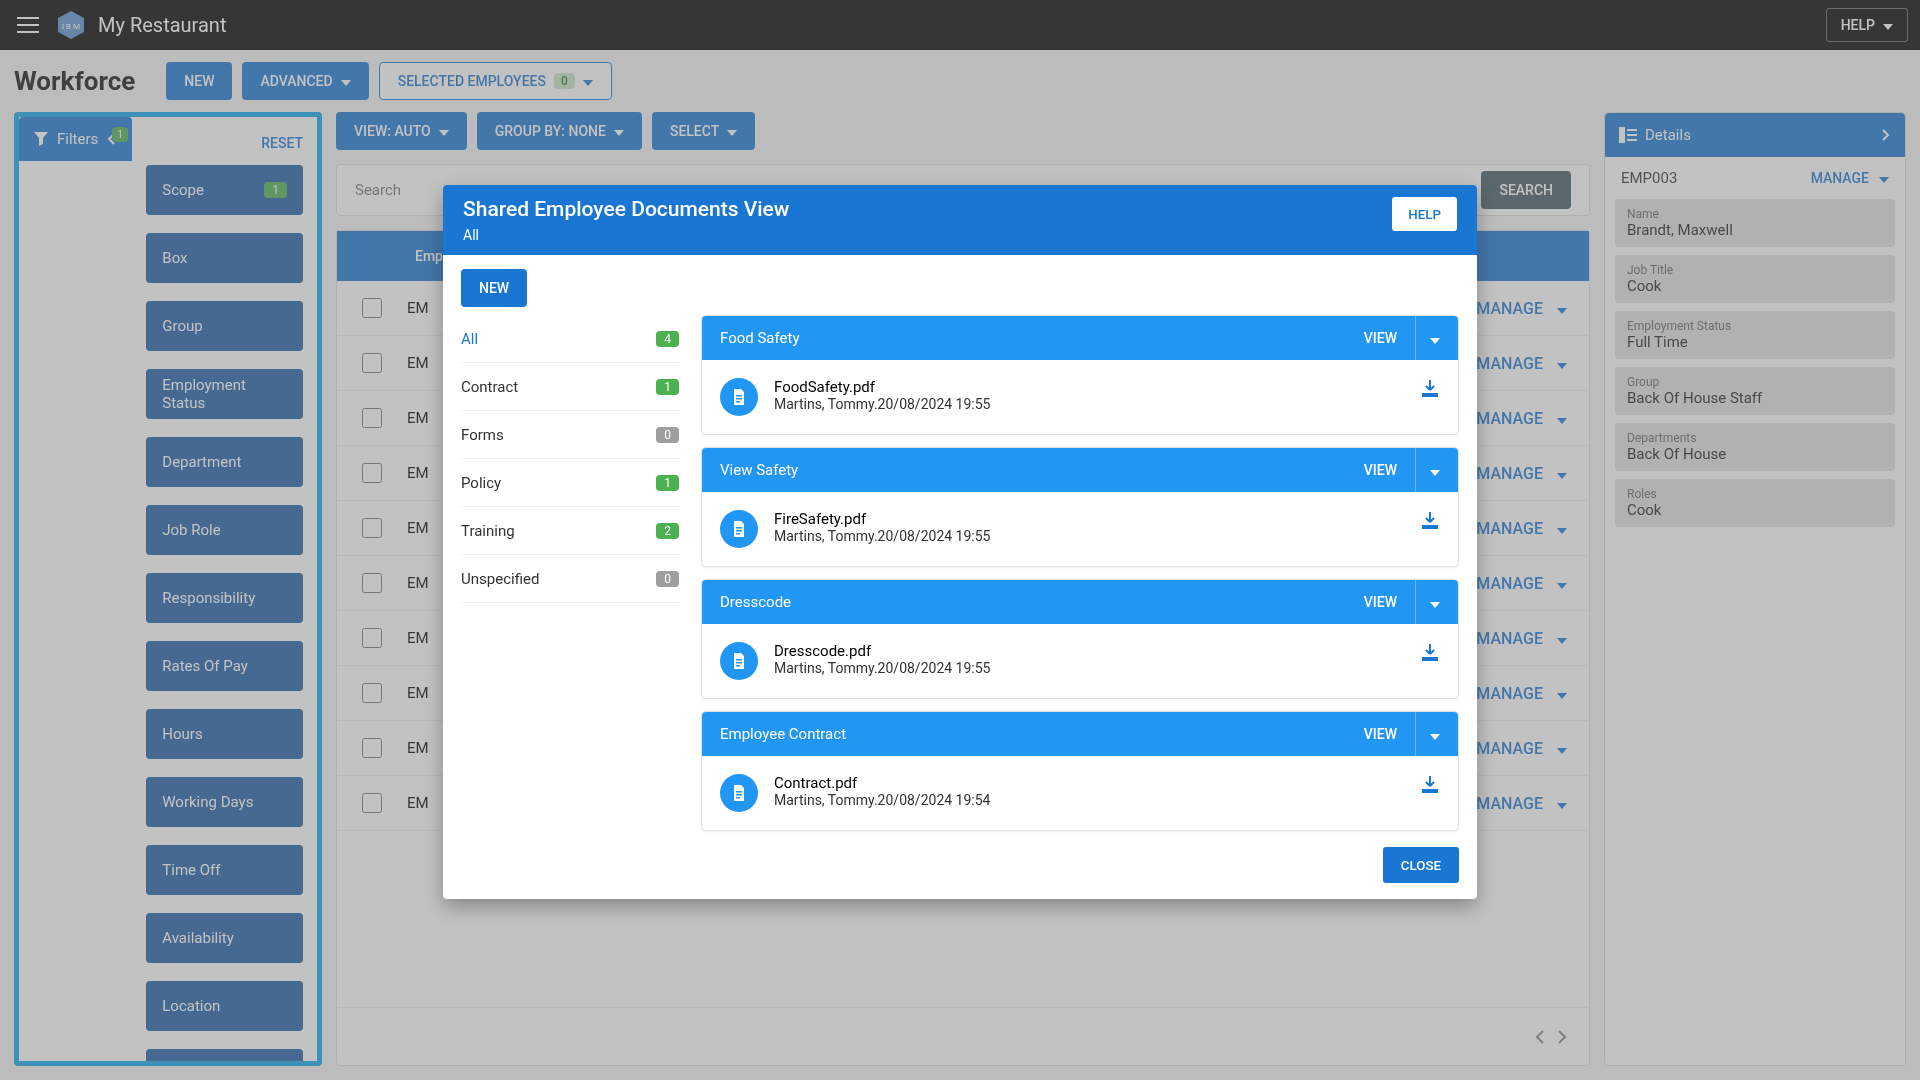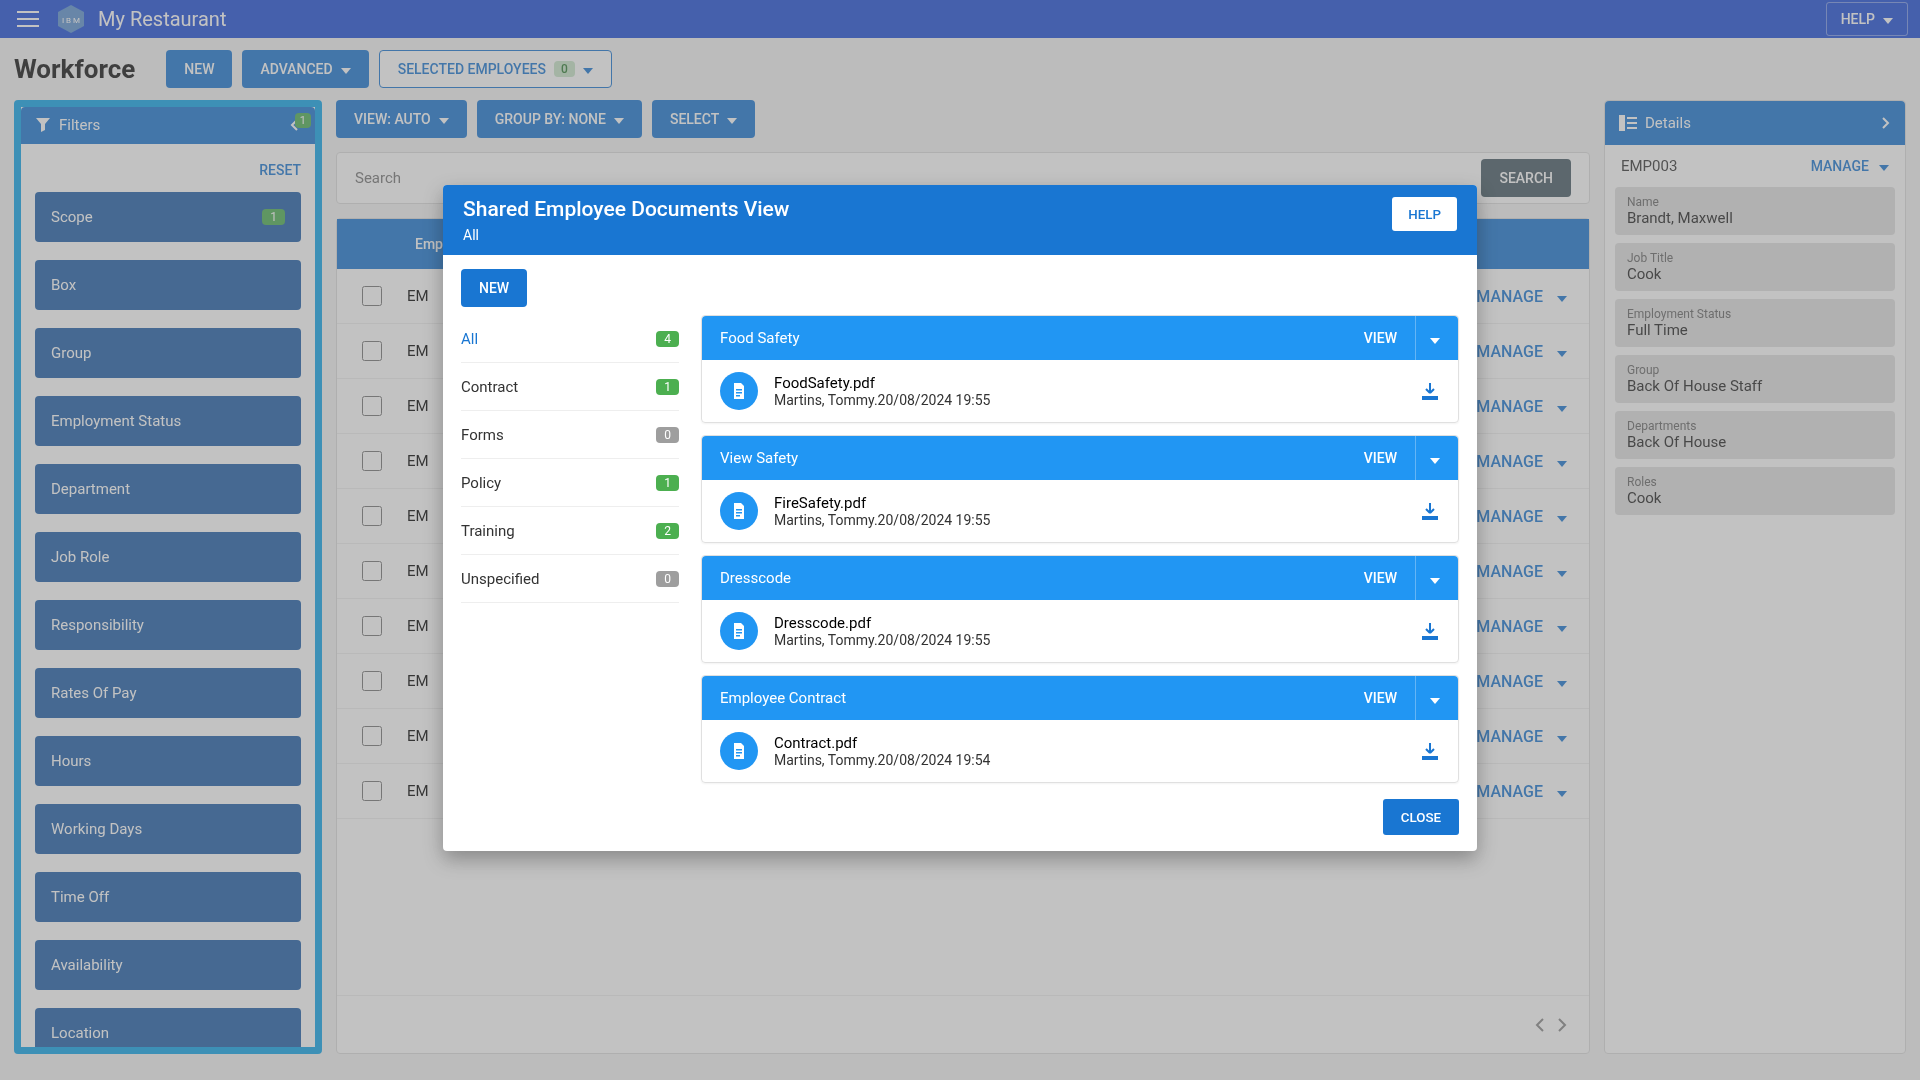--- a/index.html
+++ b/index.html
@@ -1,38 +1,38 @@
 <!DOCTYPE html>
 <html><head>
 <meta charset="utf-8">
 <style>
 * { box-sizing: border-box; margin: 0; padding: 0; font-family: Roboto, Arial, sans-serif; }
 body { width: 1920px; height: 1080px; overflow: hidden; background: #f5f5f5; position: relative; }
 
 
-.appbar { height: 38px; background: #1d4ed8; display: flex; align-items: center; padding: 0 12px; color: #fff; }
+.appbar { height: 50px; background: #000000; display: flex; align-items: center; padding: 0 12px; color: #fff; }
 .appbar .hamburger { width: 32px; height: 32px; display: flex; align-items: center; justify-content: center; cursor: pointer; }
 .appbar .logo { width: 34px; height: 34px; margin: 0 10px; display:flex; align-items:center; justify-content:center; }
 .appbar .title { font-size: 20px; font-weight: 400; flex: 1; }
 .help-btn { height: 34px; border: 1px solid rgba(255,255,255,0.4); background: transparent; color: #fff; padding: 0 14px; border-radius: 3px; display: flex; align-items: center; gap: 8px; font-size: 14px; font-weight:500; cursor: pointer; }
 
 
 .wf-bar { height: 62px; display: flex; align-items: center; padding: 0 14px; gap: 10px; }
 .wf-bar .page-title { font-size: 26px; font-weight: 700; color: #111; margin-right: 21px; }
 .btn { height: 38px; border: none; border-radius: 4px; font-size: 14px; font-weight: 500; cursor: pointer; display: inline-flex; align-items: center; padding: 0 18px; gap: 8px; }
 .btn-primary { background: #1976d2; color: #fff; }
 .btn-outline { background: #fff; border: 1px solid #1976d2; color: #1976d2; }
 .badge-pill { background: #c8e6c9; color: #2e7d32; border-radius: 4px; padding: 1px 7px; font-size: 12px; }
 
 
 .layout { display: flex; padding: 0 14px 14px 14px; gap: 14px; height: calc(1080px - 112px); }
 .layout > .panel { flex-shrink: 0; }
 
 
-.filters { width: 308px; background: #fff; border: 7px solid #0ea5e9; border-radius: 4px; display:flex; flex-direction:column; }
+.filters { width: 308px; background: #fff; border: 5px solid #0ea5e9; border-radius: 4px; display:flex; flex-direction:row; }
 .panel-header { height: 44px; background: #1976d2; color: #fff; display: flex; align-items: center; padding: 0 14px; border-radius: 4px 4px 0 0; font-size: 15px; gap: 8px; position: relative; }
 .panel-header .chev { margin-left: auto; position: relative; }
 .panel-header .badge { position: absolute; top: -6px; right: -10px; background: #4caf50; color: #fff; font-size: 11px; border-radius: 4px; padding: 1px 5px; }
 .filters .body { padding: 10px 14px; overflow-y:auto; }
 .filters .reset { text-align: right; color: #1976d2; font-weight: 500; font-size: 14px; padding: 8px 0 14px; cursor:pointer; }
 .filter-item { background: #1e5ea8; color: #fff; height: 50px; border-radius: 4px; margin-bottom: 18px; display: flex; align-items: center; padding: 0 16px; font-size: 15px; justify-content: space-between; cursor:pointer;}
 .filter-item .cnt { background: #4caf50; border-radius: 4px; padding: 1px 8px; font-size: 12px; }
 
 
 .main { flex: 1; display:flex; flex-direction:column; gap: 14px; }
@@ -77,21 +77,21 @@
 .cat-item { height:48px; border-bottom:1px solid #eee; display:flex; align-items:center; justify-content:space-between; font-size:15px; color:#333; cursor:pointer;}
 .cat-item.active { color:#1976d2; }
 .cat-item .ccnt { background:#4caf50; color:#fff; font-size:12px; border-radius:4px; padding:1px 8px; }
 .cat-item .ccnt.zero { background:#9e9e9e; }
 .doc-col { flex:1; display:flex; flex-direction:column; gap:12px; }
 .doc-card { border:1px solid #e0e0e0; border-radius:4px; box-shadow:0 1px 2px rgba(0,0,0,0.05); }
 .doc-card .ch { background:#2196f3; color:#fff; height:44px; display:flex; align-items:center; padding:0 18px; border-radius:4px 4px 0 0;}
 .doc-card .ch .cname { flex:1; font-size:15px; }
 .doc-card .ch .view { font-weight:500; font-size:14px; cursor:pointer; }
 .doc-card .ch .dd { margin-left:18px; cursor:pointer; border-left:1px solid rgba(255,255,255,0.3); padding-left:14px; height:100%; display:flex; align-items:center;}
-.doc-card .cb { display:flex; align-items:center; padding:12px 18px; gap:16px; }
+.doc-card .cb { display:flex; align-items:flex-start; padding:18px 18px; gap:16px; }
 .doc-card .cb .circ { width:38px; height:38px; border-radius:50%; background:#2196f3; display:flex; align-items:center; justify-content:center; color:#fff;}
 .doc-card .cb .info {}
 .doc-card .cb .fname { font-size:15px; }
 .doc-card .cb .meta { font-size:14px; color:#333; }
 .doc-card .cb .dl { margin-left:auto; color:#1976d2; cursor:pointer;}
 .modal-foot { display:flex; justify-content:flex-end; padding:10px 18px 16px; }
 .modal-foot .close { background:#1976d2; color:#fff; height:36px; padding:0 18px; border:none; border-radius:3px; font-weight:500; cursor:pointer;}
 
 svg { display:block; }
 .caret::after { content:''; display:inline-block; border-left:5px solid transparent; border-right:5px solid transparent; border-top:6px solid currentColor; }

